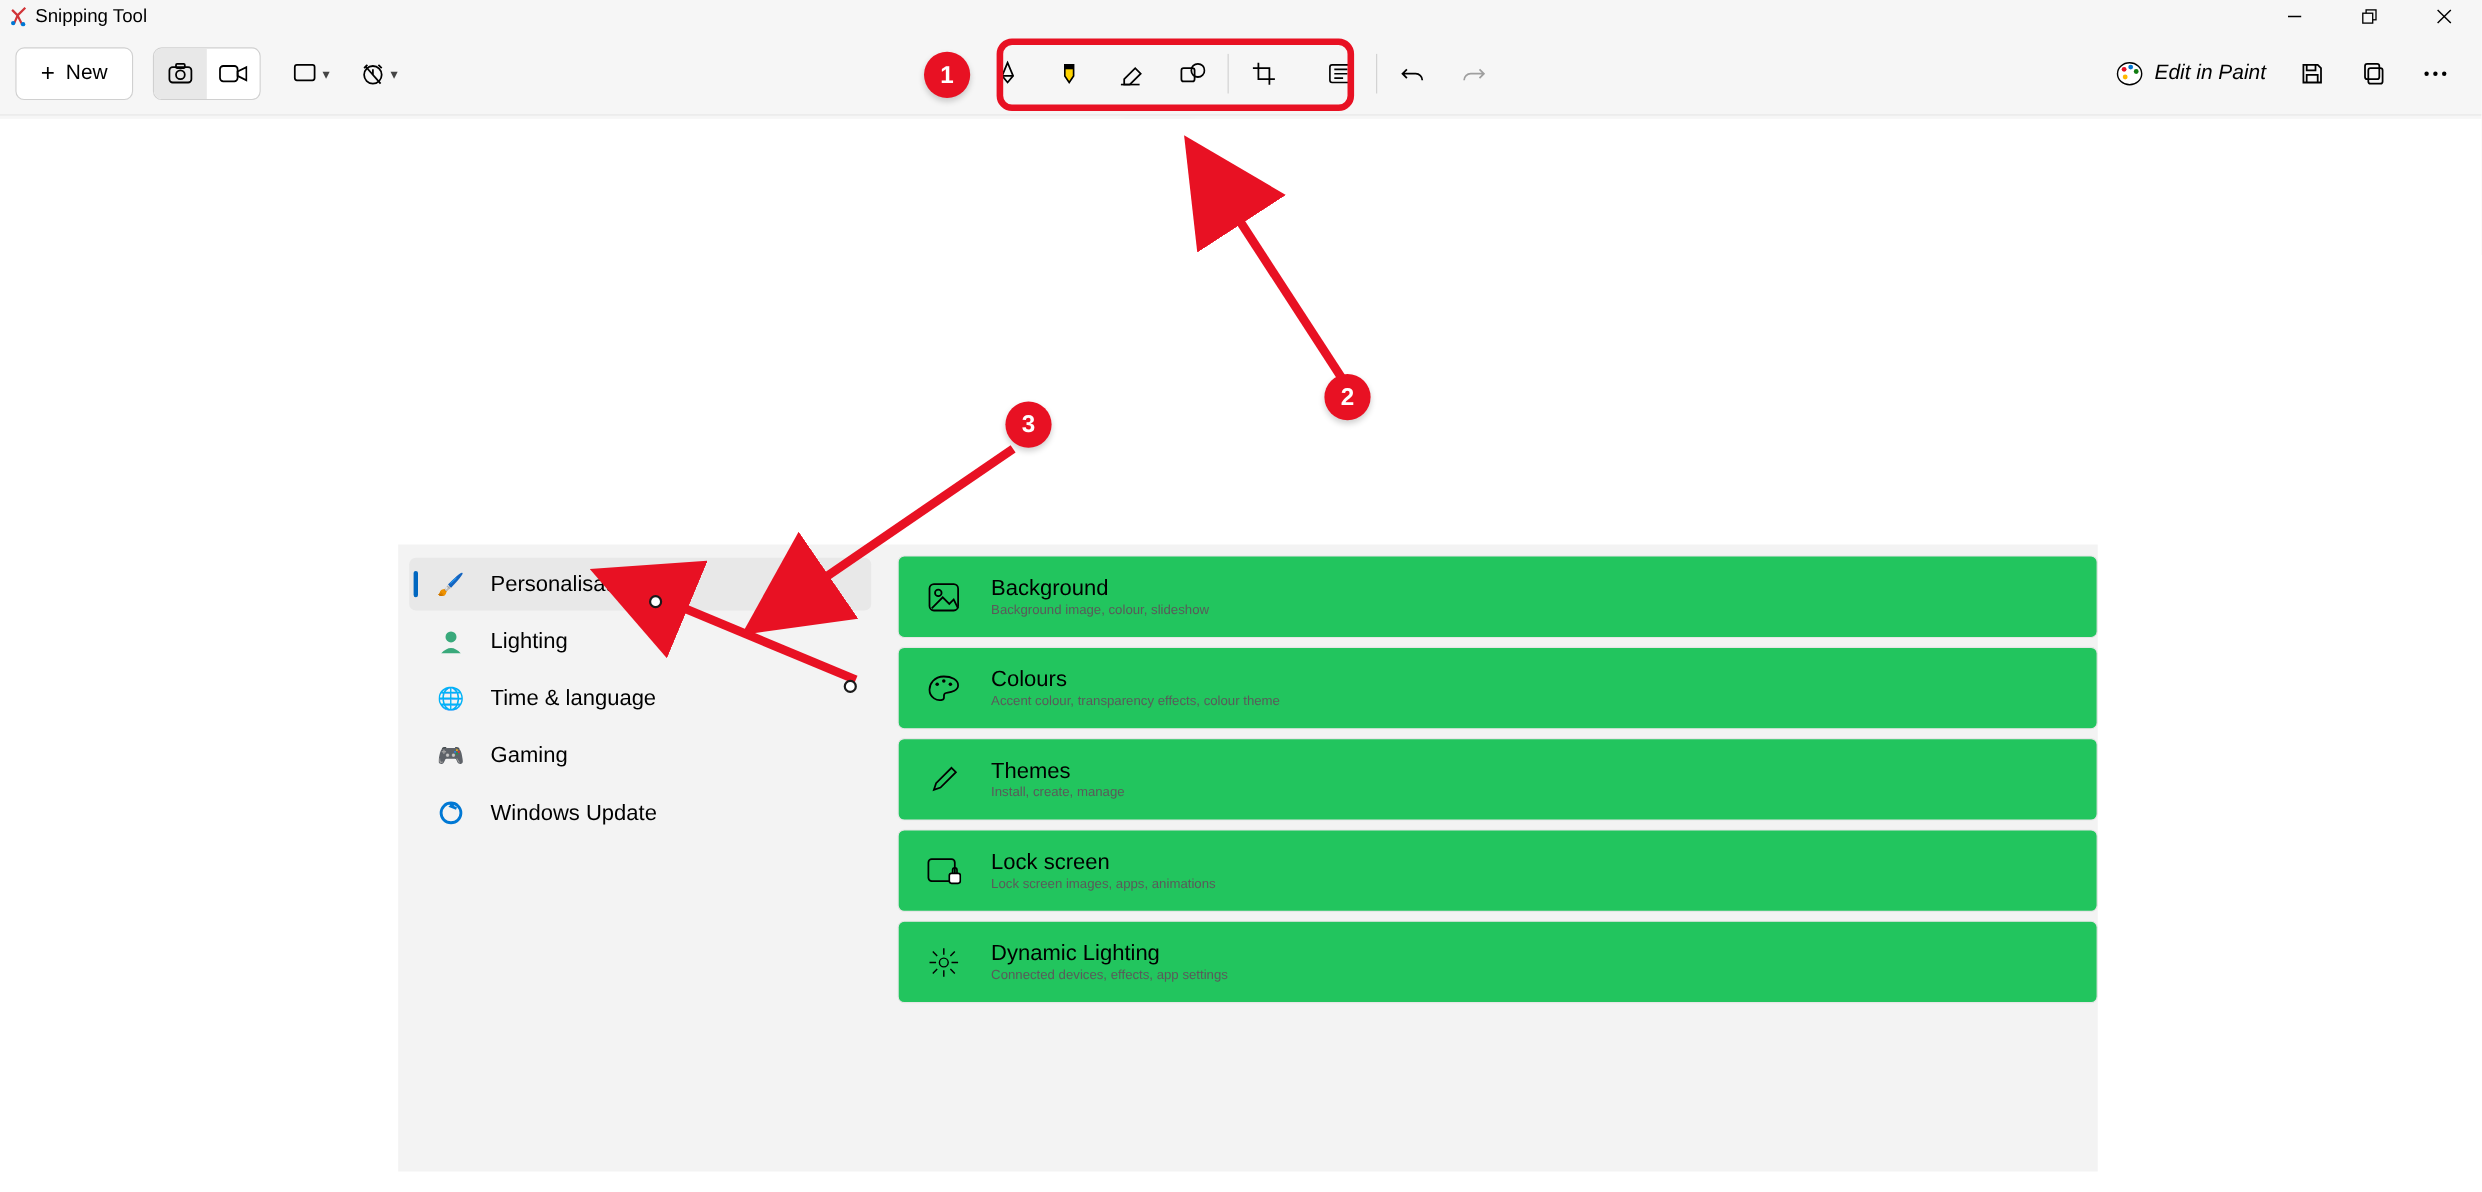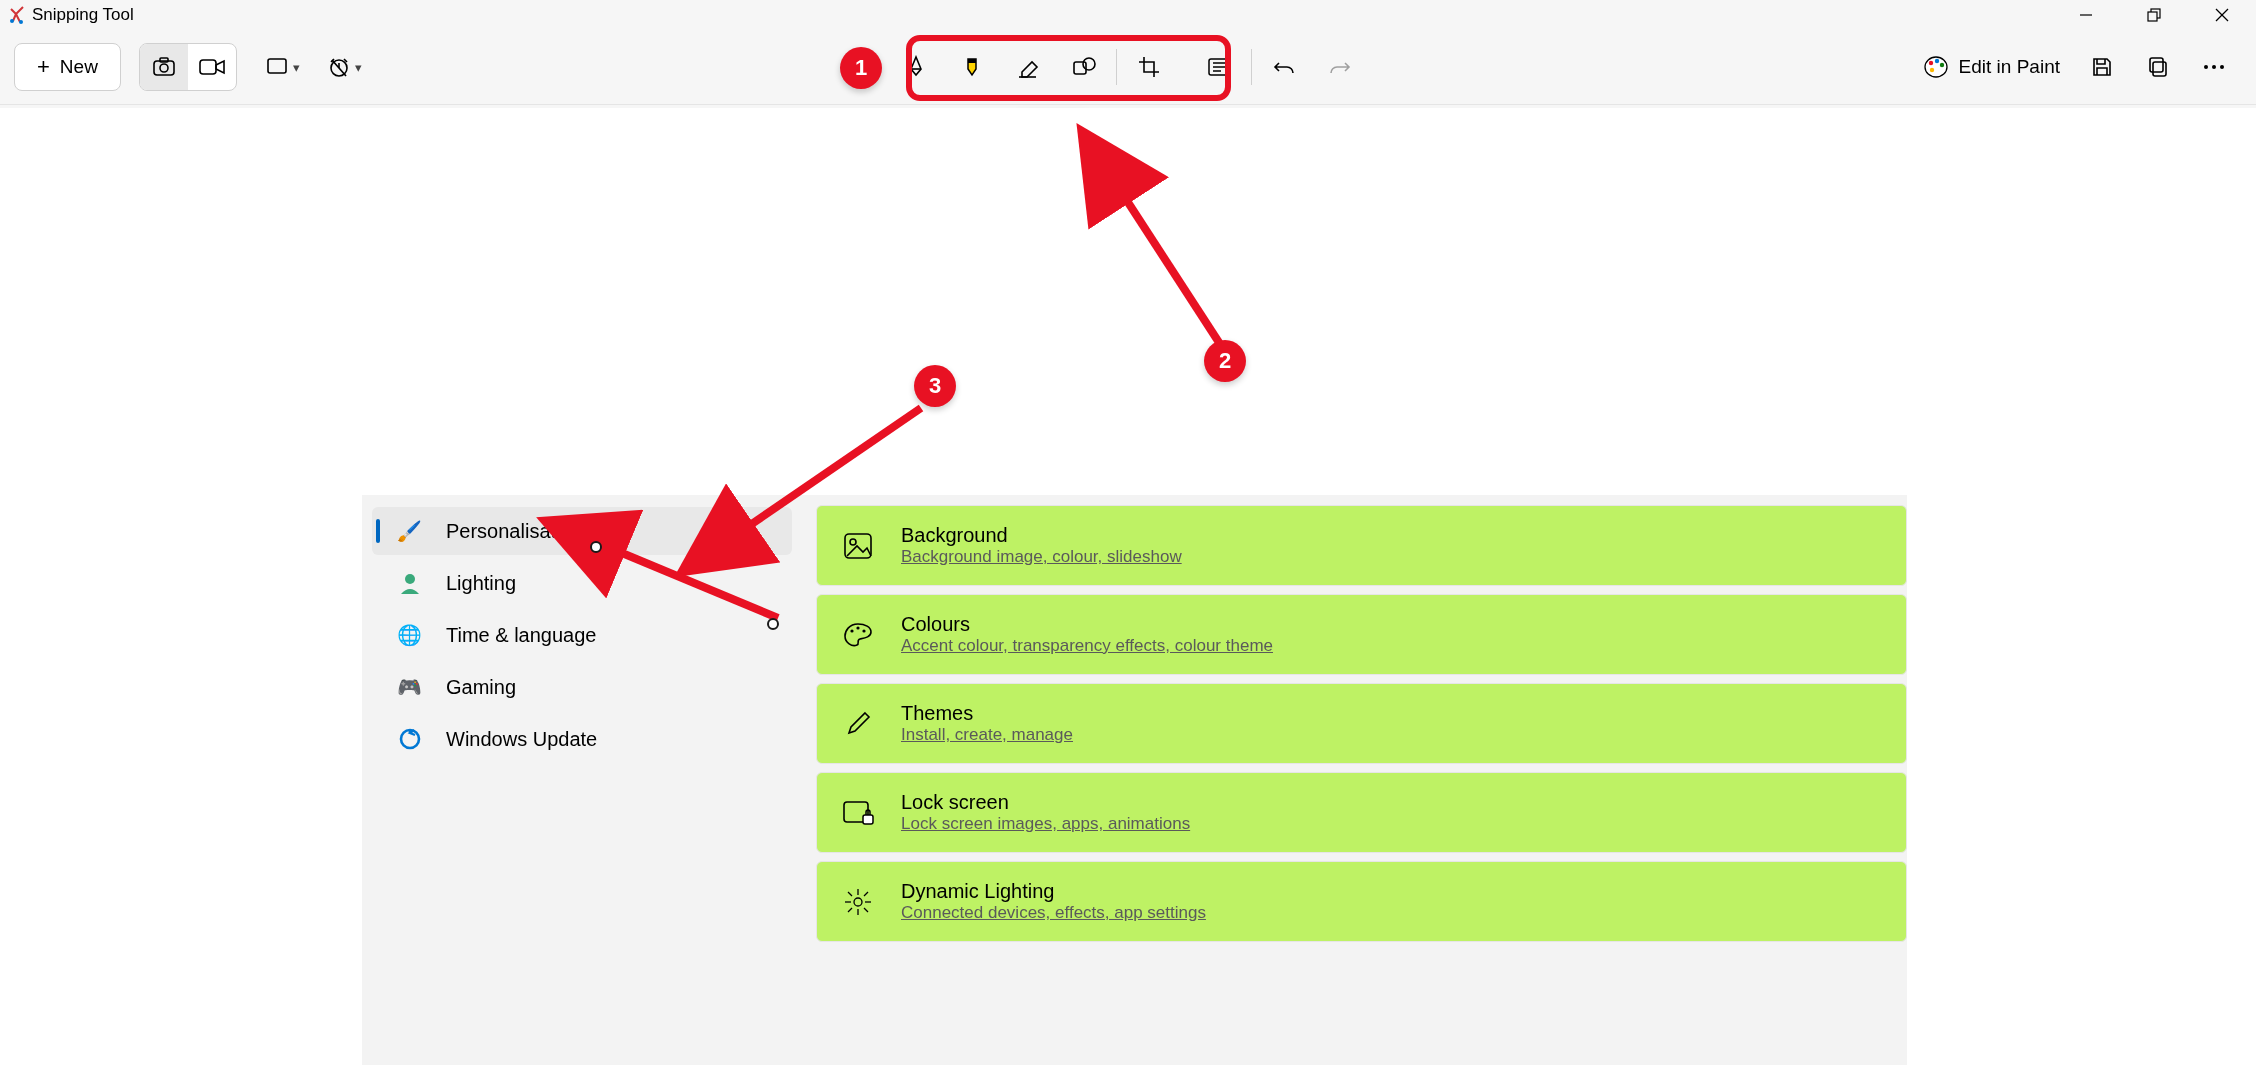--- a/index.html
+++ b/index.html
@@ -10,21 +10,21 @@
   .title-left { display: flex; align-items: center; gap: 6px; justify-content: flex-end; }
   .snip-logo { width: 18px; height: 18px; position: relative; }
   .app-title { font-size: 17px; color: #000; }
   .win-controls { display: flex; gap: 0; }
   .win-btn { width: 68px; height: 30px; display: flex; align-items: center; justify-content: center; font-size: 16px; color: #000; }
 
   
   .toolbar { height: 75px; display: flex; align-items: center; padding: 0 14px; background: #f6f6f6; border-bottom: 1px solid #e5e5e5; position: relative; }
   .tb-left, .tb-center, .tb-right { display: flex; align-items: center; }
   .tb-center { position: absolute; left: 50%; transform: translateX(-50%); }
-  .tb-right { position: absolute; right: 14px; }
+  .tb-right { position: absolute; right: 14px; font-style: italic; }
   .new-btn { display: flex; align-items: center; gap: 10px; background: #fff; border: 1px solid #d0d0d0; border-radius: 8px; padding: 10px 22px; font-size: 19px; color: #000; }
   .new-btn .plus { font-size: 22px; font-weight: 300; }
   .mode-group { display: flex; margin-left: 18px; border: 1px solid #d0d0d0; border-radius: 8px; overflow: hidden; background: #fff; }
   .mode-btn { width: 48px; height: 46px; display: flex; align-items: center; justify-content: center; }
   .mode-btn.active { background: #e8e8e8; }
   .tb-icon-btn { width: 56px; height: 46px; display: flex; align-items: center; justify-content: center; position: relative; }
   .tb-icon-btn.with-chevron::after { content: '▾'; font-size: 13px; margin-left: 5px; color: #444; }
   .tb-divider { width: 1px; height: 36px; background: #d0d0d0; margin: 0 4px; }
   .edit-paint { display: flex; align-items: center; gap: 10px; font-size: 19px; color: #000; padding: 8px 14px; }
 
@@ -48,24 +48,24 @@
   .canvas { position: absolute; top: 108px; left: 0; right: 0; bottom: 0; background: #fff; }
   .settings-shot { position: absolute; left: 362px; top: 495px; width: 1545px; height: 570px; background: #f3f3f3; display: flex; }
 
   .settings-sidebar { width: 440px; padding-top: 8px; }
   .nav-item { display: flex; align-items: center; gap: 22px; padding: 10px 24px; font-size: 20px; color: #000; border-radius: 6px; margin: 4px 10px; }
   .nav-item.selected { background: #e8e8e8; position: relative; }
   .nav-item.selected::before { content: ''; position: absolute; left: 4px; top: 12px; bottom: 12px; width: 4px; background: #0067c0; border-radius: 3px; }
   .nav-icon { width: 28px; height: 28px; border-radius: 4px; display: flex; align-items: center; justify-content: center; font-size: 20px; }
 
   .settings-main { flex: 1; padding: 10px 0 0 14px; }
-  .setting-card { background: #bef264; border: 1px solid #e6e6e6; border-radius: 6px; margin-bottom: 8px; padding: 18px 24px; display: flex; align-items: center; gap: 26px; }
+  .setting-card { background: #22c55e; border: 1px solid #e6e6e6; border-radius: 6px; margin-bottom: 8px; padding: 18px 24px; display: flex; align-items: center; gap: 26px; }
   .card-icon { width: 34px; height: 34px; display: flex; align-items: center; justify-content: center; }
   .card-text .t { font-size: 20px; color: #000; }
-  .card-text .s { font-size: 17px; color: #5a5a5a; text-decoration: underline; }
+  .card-text .s { font-size: 12px; color: #5a5a5a; }
 
   
   .arrow { position: absolute; pointer-events: none; }
   .arrow svg { overflow: visible; }
   .handle { position: absolute; width: 12px; height: 12px; border: 2px solid #1a1a1a; border-radius: 50%; background: #fff; }
 
   
   svg { display: block; }
 </style>
 </head>

